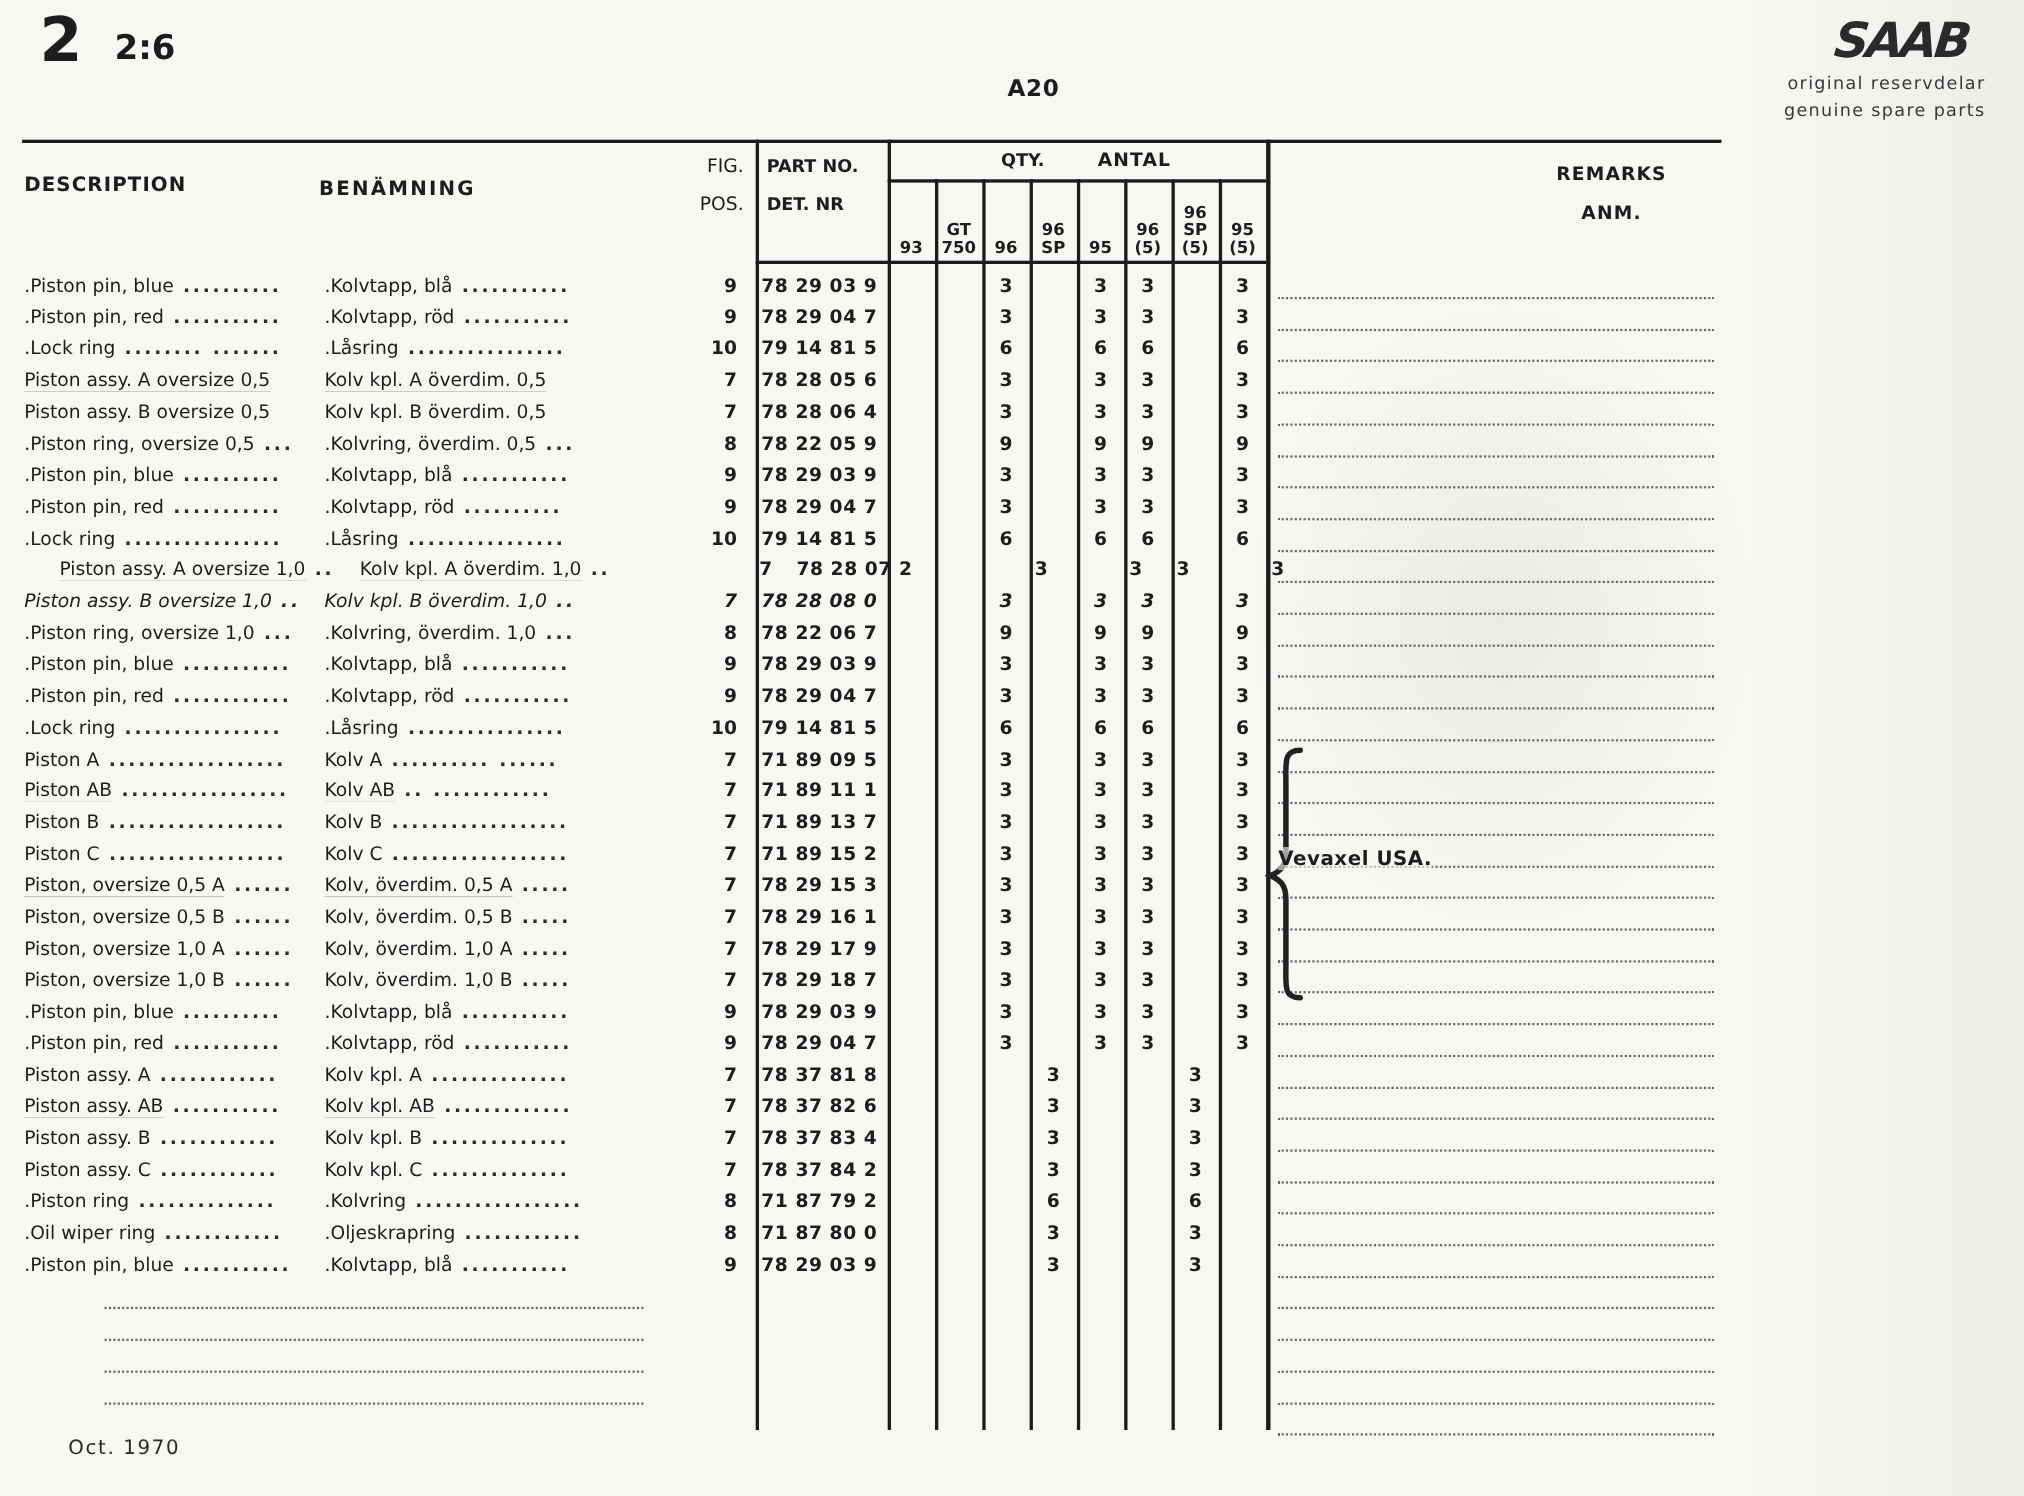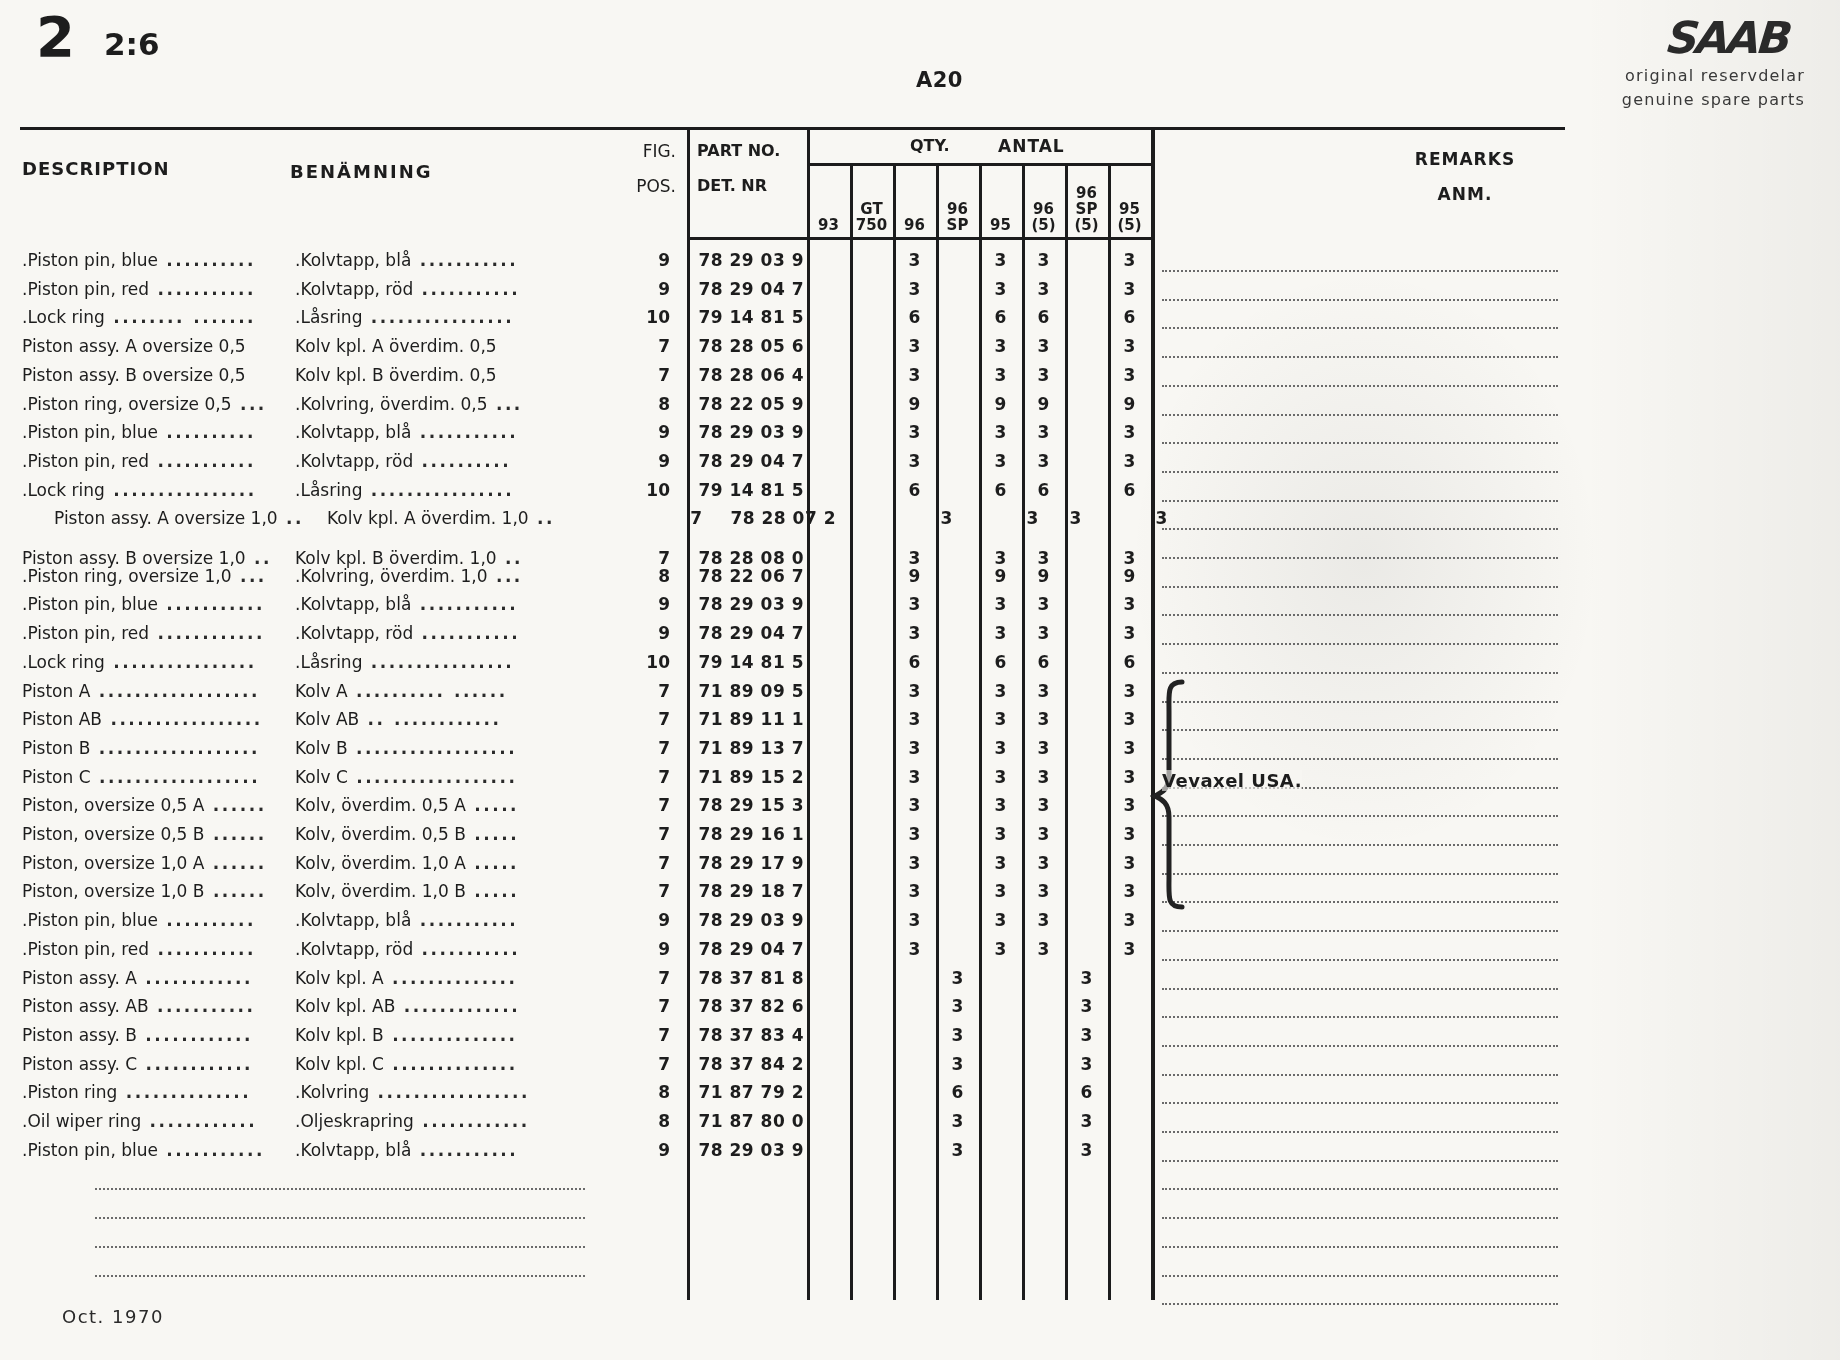--- a/index.html
+++ b/index.html
@@ -35,21 +35,21 @@
   .h-part{left:697px;font-size:16px;font-weight:bold;}
   .h-qty{left:878px;top:136px;font-size:16px;font-weight:bold;margin-left:32px;}
   .h-antal{left:998px;top:136px;font-size:17px;font-weight:bold;letter-spacing:1px;}
   .h-remarks{left:1385px;width:160px;text-align:center;font-size:17px;font-weight:bold;letter-spacing:1px;}
   .subhead{position:absolute;width:43px;text-align:center;font-weight:bold;font-size:15px;line-height:16px;}
   
   .row{position:absolute;left:0;width:1840px;height:29px;font-size:17px;white-space:nowrap;}
   .c-desc{position:absolute;left:22px;width:272px;overflow:hidden;}
   .c-ben{position:absolute;left:295px;width:258px;overflow:hidden;}
   .c-fig{position:absolute;left:590px;width:80px;text-align:right;font-weight:bold;}
-  .c-part{position:absolute;left:692px;width:112px;text-align:right;font-weight:bold;letter-spacing:0.5px;}
+  .c-part{position:absolute;left:692px;width:112px;text-align:left;font-weight:bold;letter-spacing:0.5px;}
   .qcell{position:absolute;width:43px;text-align:center;font-weight:bold;}
   .nm.u{border-bottom:2.5px solid #262626;}
   .dots{letter-spacing:2.5px;font-weight:bold;color:#2a2a2a;}
   .leader{position:absolute;border-bottom:2px dotted #6a6a6a;height:20px;}
   
   .bracket{left:1150px;top:676px;}
   .note{left:1162px;top:770px;font-size:18px;font-weight:bold;letter-spacing:0.5px;background:rgba(248,247,243,0.6);}
   .footer{left:62px;top:1306px;font-size:18px;letter-spacing:1.5px;color:#2a2a2a;}
 </style>
 </head>
@@ -218,21 +218,21 @@
       <div class="row" style="top: 508.3px; margin-left: 32px;">
     <div class="c-desc"><span class="nm u">Piston assy. A oversize 1,0</span><span class="dots"> ..</span></div>
     <div class="c-ben"><span class="nm u">Kolv kpl. A överdim. 1,0</span><span class="dots"> ..</span></div>
     <div class="c-fig">7</div>
     <div class="c-part">78 28 07 2</div>
   <div class="qcell" style="left: 893px;">3</div>
         <div class="qcell" style="left: 979px;">3</div>
         <div class="qcell" style="left: 1022px;">3</div>
         <div class="qcell" style="left: 1108px;">3</div>
       </div>
-      <div class="row" style="top: 548px;">
+      <div class="row" style="top: 537px; font-style: italic;">
     <div class="c-desc"><span class="nm u">Piston assy. B oversize 1,0</span><span class="dots"> ..</span></div>
     <div class="c-ben"><span class="nm u">Kolv kpl. B överdim. 1,0</span><span class="dots"> ..</span></div>
     <div class="c-fig">7</div>
     <div class="c-part">78 28 08 0</div>
   <div class="qcell" style="left: 893px;">3</div>
         <div class="qcell" style="left: 979px;">3</div>
         <div class="qcell" style="left: 1022px;">3</div>
         <div class="qcell" style="left: 1108px;">3</div>
       </div>
       <div class="row" style="top: 565.7px;">

